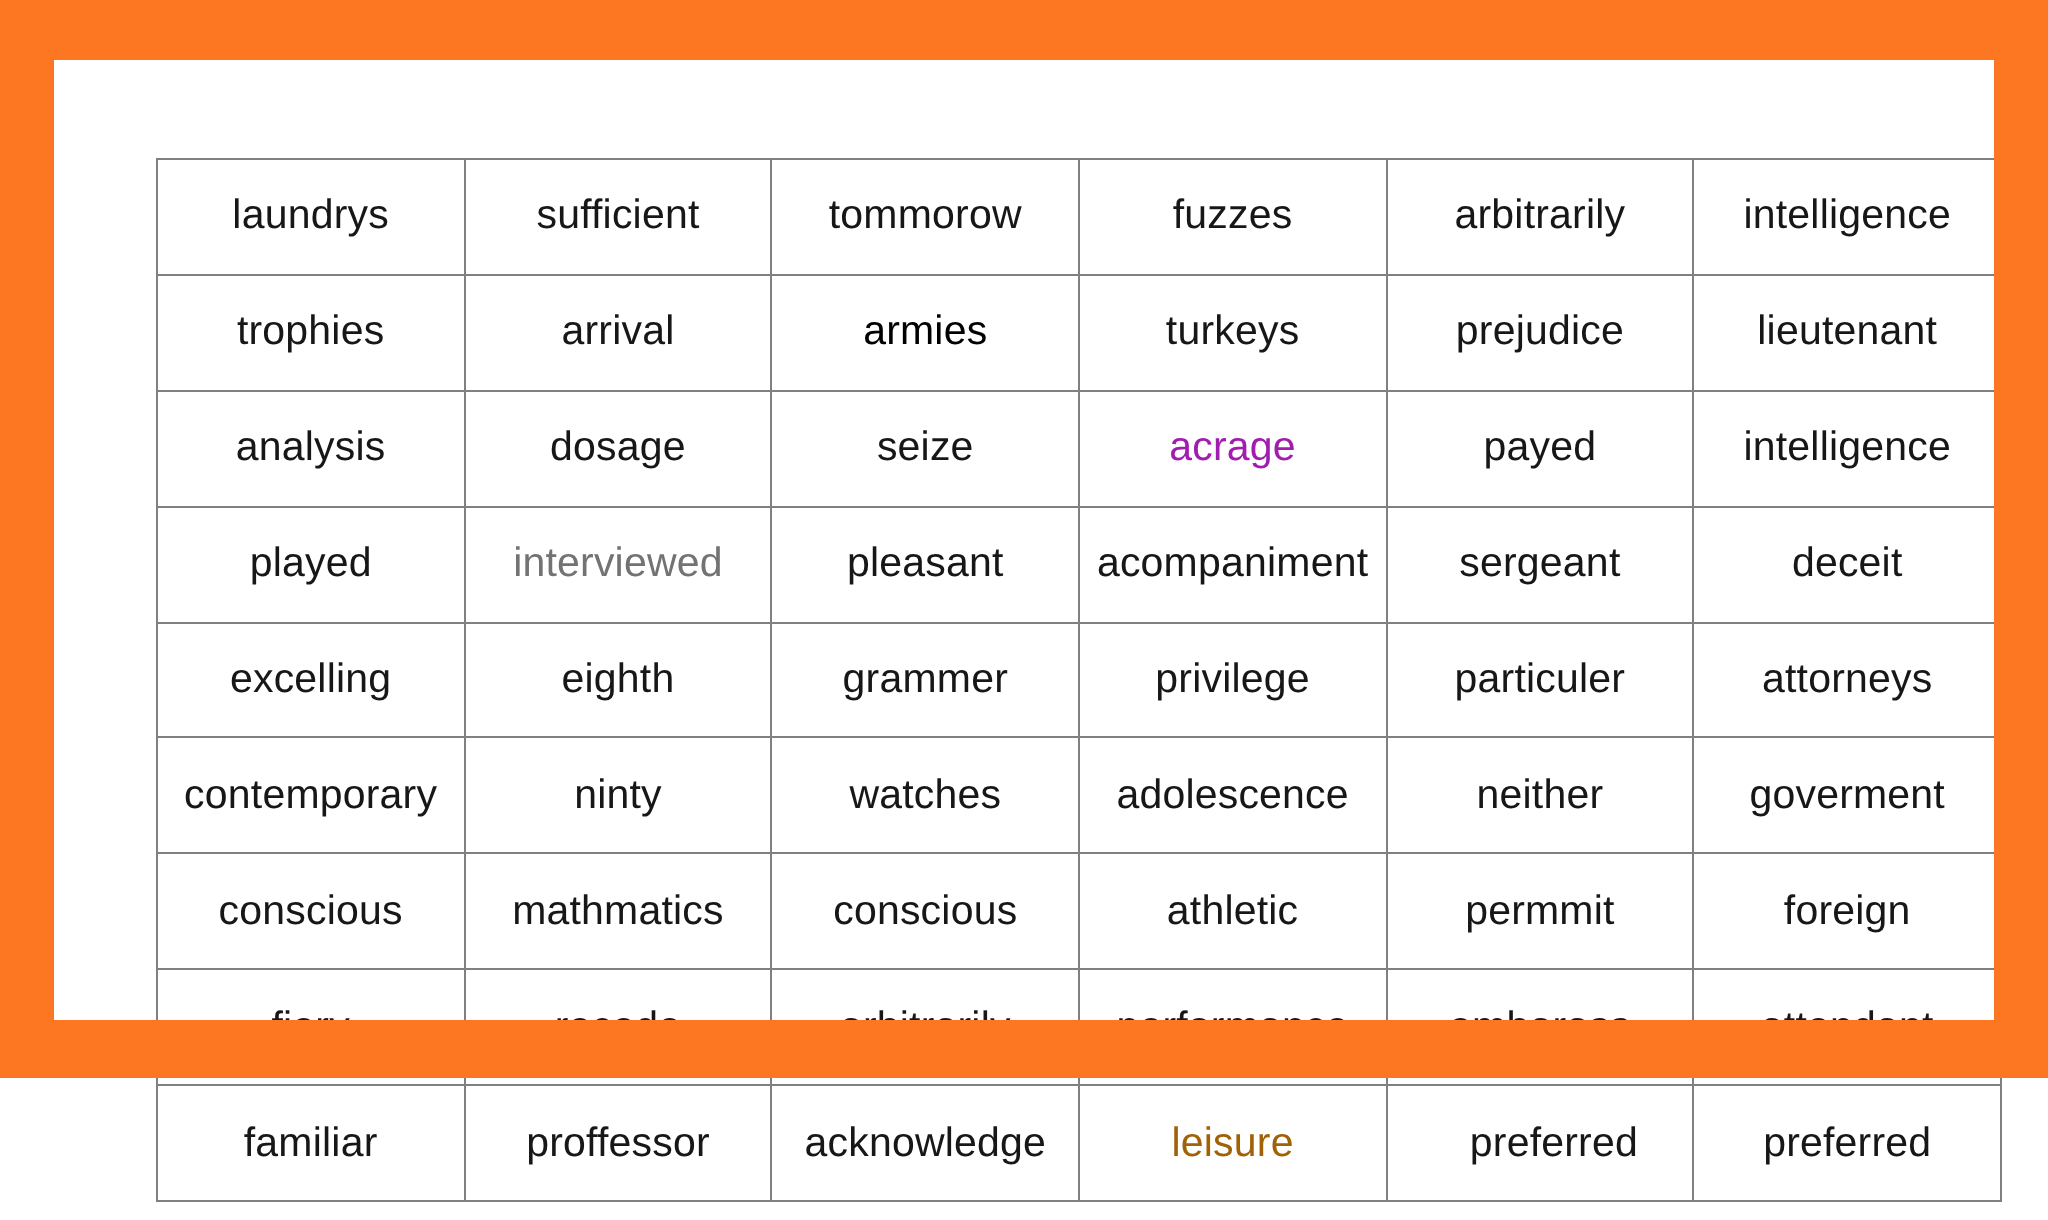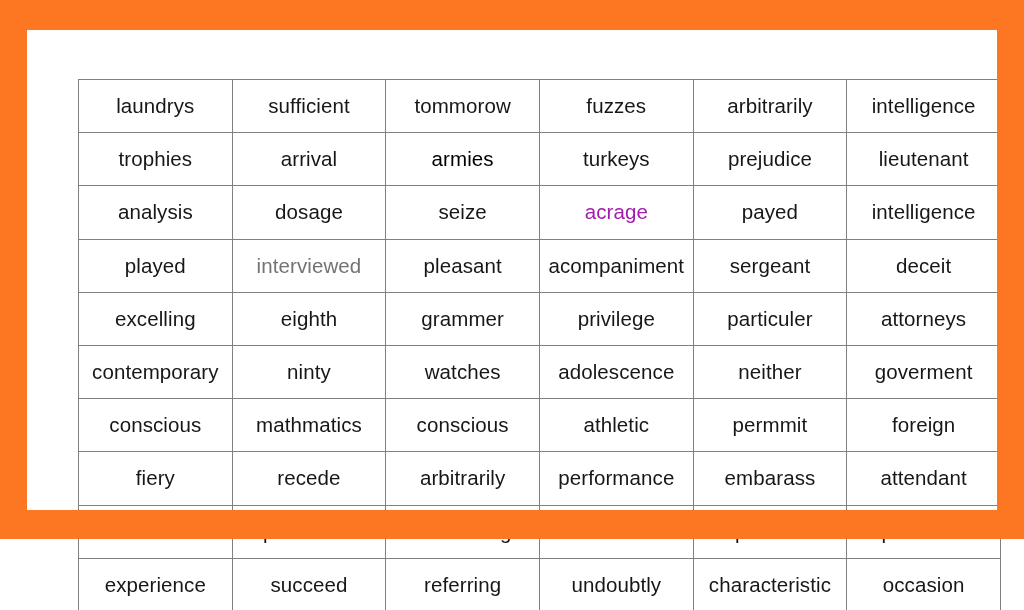--- a/index.html
+++ b/index.html
@@ -148,28 +148,20 @@
               <td style="border-color: rgb(128, 128, 128); color: rgb(23, 23, 23);">attendant</td>
             </tr>
             <tr>
               <td style="border-color: rgb(128, 128, 128); color: rgb(23, 23, 23);">familiar</td>
               <td style="border-color: rgb(128, 128, 128); color: rgb(23, 23, 23);">proffessor</td>
               <td style="border-color: rgb(128, 128, 128); color: rgb(23, 23, 23);">acknowledge</td>
               <td style="border-color: rgb(128, 128, 128); color: #a16207;">leisure</td>
               <td style="border-color: rgb(128, 128, 128); color: rgb(23, 23, 23); padding-left: 16px;">preferred</td>
               <td style="border-color: rgb(128, 128, 128); color: rgb(23, 23, 23);">preferred</td>
             </tr>
-            <tr>
-              <td style="border-color: rgb(128, 128, 128); color: rgb(23, 23, 23);">experience</td>
-              <td style="border-color: rgb(128, 128, 128); color: rgb(23, 23, 23);">succeed</td>
-              <td style="border-color: rgb(128, 128, 128); color: rgb(23, 23, 23);">referring</td>
-              <td style="border-color: rgb(128, 128, 128); color: rgb(23, 23, 23);">undoubtly</td>
-              <td style="border-color: rgb(128, 128, 128); color: rgb(23, 23, 23);">characteristic</td>
-              <td style="border-color: rgb(128, 128, 128); color: rgb(23, 23, 23);">occasion</td>
-            </tr>
           </tbody>
       </table>
     </div>
   </div>
 
   <div class="orange-frame" style="border-color: rgb(253, 119, 34);"></div>
 
 </div>
 
 </body></html>

